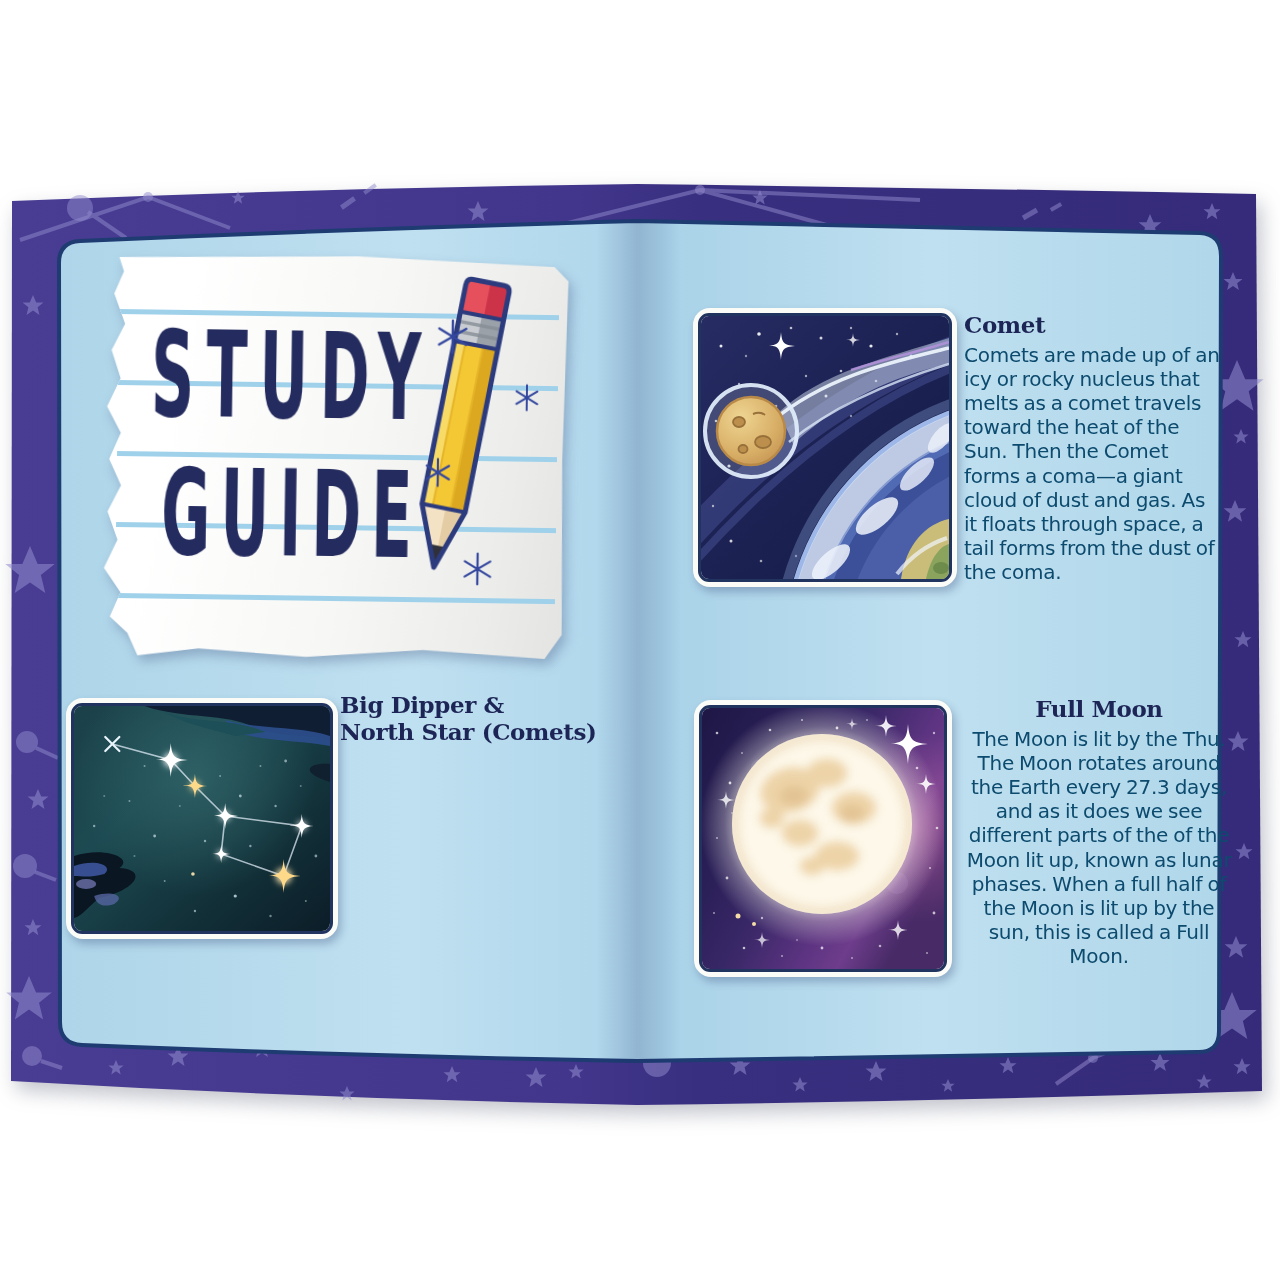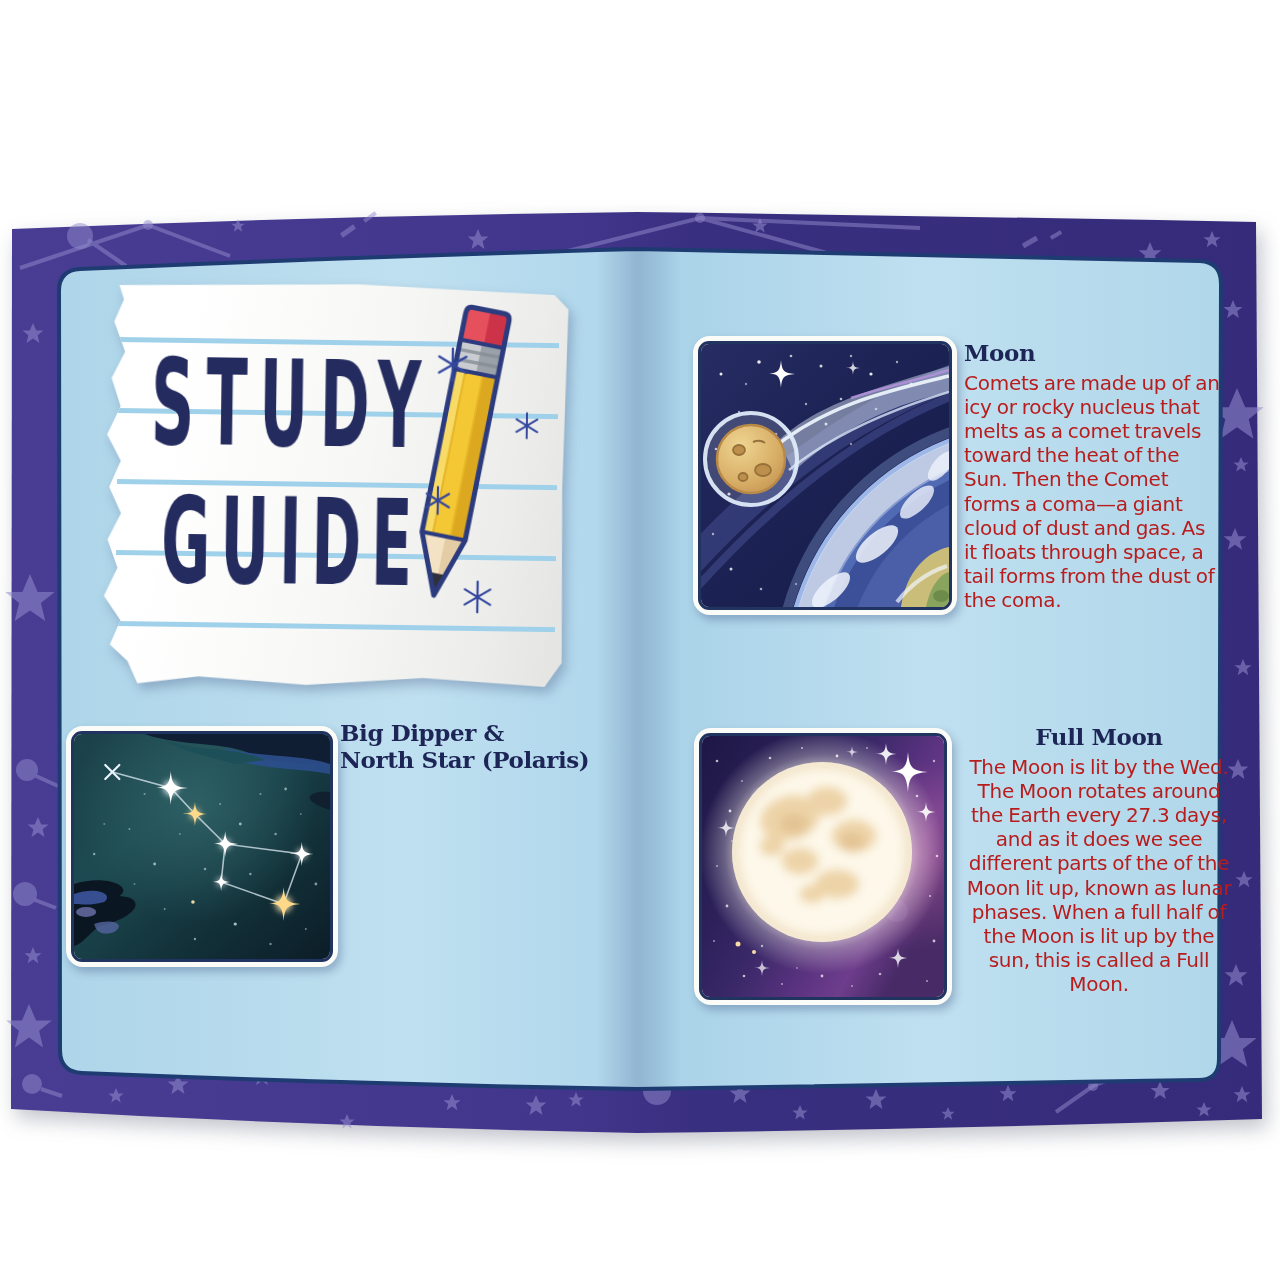--- a/index.html
+++ b/index.html
@@ -1,18 +1,18 @@
 <!DOCTYPE html>
 <html><head>
 <meta charset="utf-8">
 <style>
   html,body{margin:0;padding:0;background:#ffffff;}
   body{width:1280px;height:1280px;position:relative;overflow:hidden;
        font-family:"DejaVu Sans","Liberation Sans",sans-serif;}
-  .stage{position:absolute;inset:0;margin-top:28px;}
+  .stage{position:absolute;inset:0;}
   svg{display:block;}
   .base-svg{position:absolute;left:0;top:0;
             filter:drop-shadow(5px 9px 10px rgba(80,85,110,.35));}
   .content{position:absolute;inset:0;}
 
   
   .paper-wrap{position:absolute;left:98px;top:256px;width:468px;height:404px;
               transform:rotate(.8deg);
               filter:drop-shadow(4px 6px 6px rgba(45,60,110,.30));}
   .paper{position:absolute;inset:0;
@@ -40,21 +40,21 @@
   .card-in svg{width:100%;height:100%;}
   .card-dipper{left:66px;top:698px;width:272px;height:241px;box-sizing:border-box;}
   .card-comet {left:693px;top:308px;width:264px;height:279px;box-sizing:border-box;}
   .card-moon  {left:694px;top:700px;width:258px;height:277px;box-sizing:border-box;}
 
   
   .tb{position:absolute;}
   .tb h3{margin:0 0 4px 0;font-family:"DejaVu Serif","Liberation Serif",serif;
          font-weight:700;font-size:23px;line-height:1.16;color:#1d2556;
          letter-spacing:-.4px;}
-  .tb p{margin:0;font-size:20px;line-height:1.21;color:#b91c1c;
+  .tb p{margin:0;font-size:20px;line-height:1.21;color:#0c4a6e;
         letter-spacing:-.25px;word-spacing:-1px;}
   .tb-dipper{left:340px;top:692px;width:306px;}
   .tb-comet {left:964px;top:312px;width:256px;}
   .tb-moon  {left:964px;top:696px;width:270px;text-align:center;}
 </style>
 </head>
 <body>
 
 <div class="stage">
 
@@ -303,21 +303,21 @@
             <use href="#dp-sp4" transform="translate(146,148) scale(9)" fill="#ffffff"></use>
             <use href="#dp-sp4" transform="translate(226,120) scale(12)" fill="#ffffff"></use>
             <use href="#dp-sp4" transform="translate(208,170) scale(17)" fill="#ffd98a"></use>
           </svg>
         </div>
       </div>
 
       <div class="tb tb-dipper">
         <h3>
           <span>Big Dipper &amp;</span><br>
-          <span>North Star (Polaris)</span>
+          <span>North Star (Comets)</span>
         </h3>
       </div>
     </div>
 
     <div>
 
       <div class="card card-comet">
         <div class="card-in">
           <svg viewBox="0 0 248 263" preserveAspectRatio="none">
             <defs>
@@ -391,21 +391,21 @@
                 <ellipse cx="62" cy="126" rx="8" ry="6"></ellipse>
                 <ellipse cx="42" cy="133" rx="4.5" ry="4"></ellipse>
               </g>
               <path d="M52,98 q7,-3 12,1" stroke="#97703a" stroke-width="2" fill="none"></path>
             </g>
           </svg>
         </div>
       </div>
 
       <div class="tb tb-comet">
-        <h3>Moon</h3>
+        <h3>Comet</h3>
         <p>Comets are made up of an icy or rocky nucleus that melts as a comet travels toward the heat of the Sun. Then the Comet forms a coma—a giant cloud of dust and gas. As it floats through space, a tail forms from the dust of the coma.</p>
       </div>
 
       <div class="card card-moon">
         <div class="card-in">
           <svg viewBox="0 0 242 261" preserveAspectRatio="none">
             <defs>
               <linearGradient id="mn-bg" x1="0" y1="0" x2="1" y2=".6">
                 <stop offset="0" stop-color="#1e1745"></stop>
                   <stop offset=".3" stop-color="#2a1f57"></stop>
@@ -489,18 +489,18 @@
             <use href="#mn-sp4" transform="translate(24,92) scale(9)" fill="#ffffff" opacity=".8"></use>
             <use href="#mn-sp4" transform="translate(196,222) scale(10)" fill="#ffffff" opacity=".8"></use>
             <use href="#mn-sp4" transform="translate(60,232) scale(8)" fill="#ffffff" opacity=".7"></use>
             <use href="#mn-sp4" transform="translate(150,16) scale(6)" fill="#ffffff" opacity=".7"></use>
           </svg>
         </div>
       </div>
 
       <div class="tb tb-moon">
         <h3>Full Moon</h3>
-        <p>The Moon is lit by the Wed. The Moon rotates around the Earth every 27.3 days, and as it does we see different parts of the of the Moon lit up, known as lunar phases. When a full half of the Moon is lit up by the sun, this is called a Full Moon.</p>
+        <p>The Moon is lit by the Thu. The Moon rotates around the Earth every 27.3 days, and as it does we see different parts of the of the Moon lit up, known as lunar phases. When a full half of the Moon is lit up by the sun, this is called a Full Moon.</p>
       </div>
     </div>
 
   </div>
 </div>
 
 </body></html>

